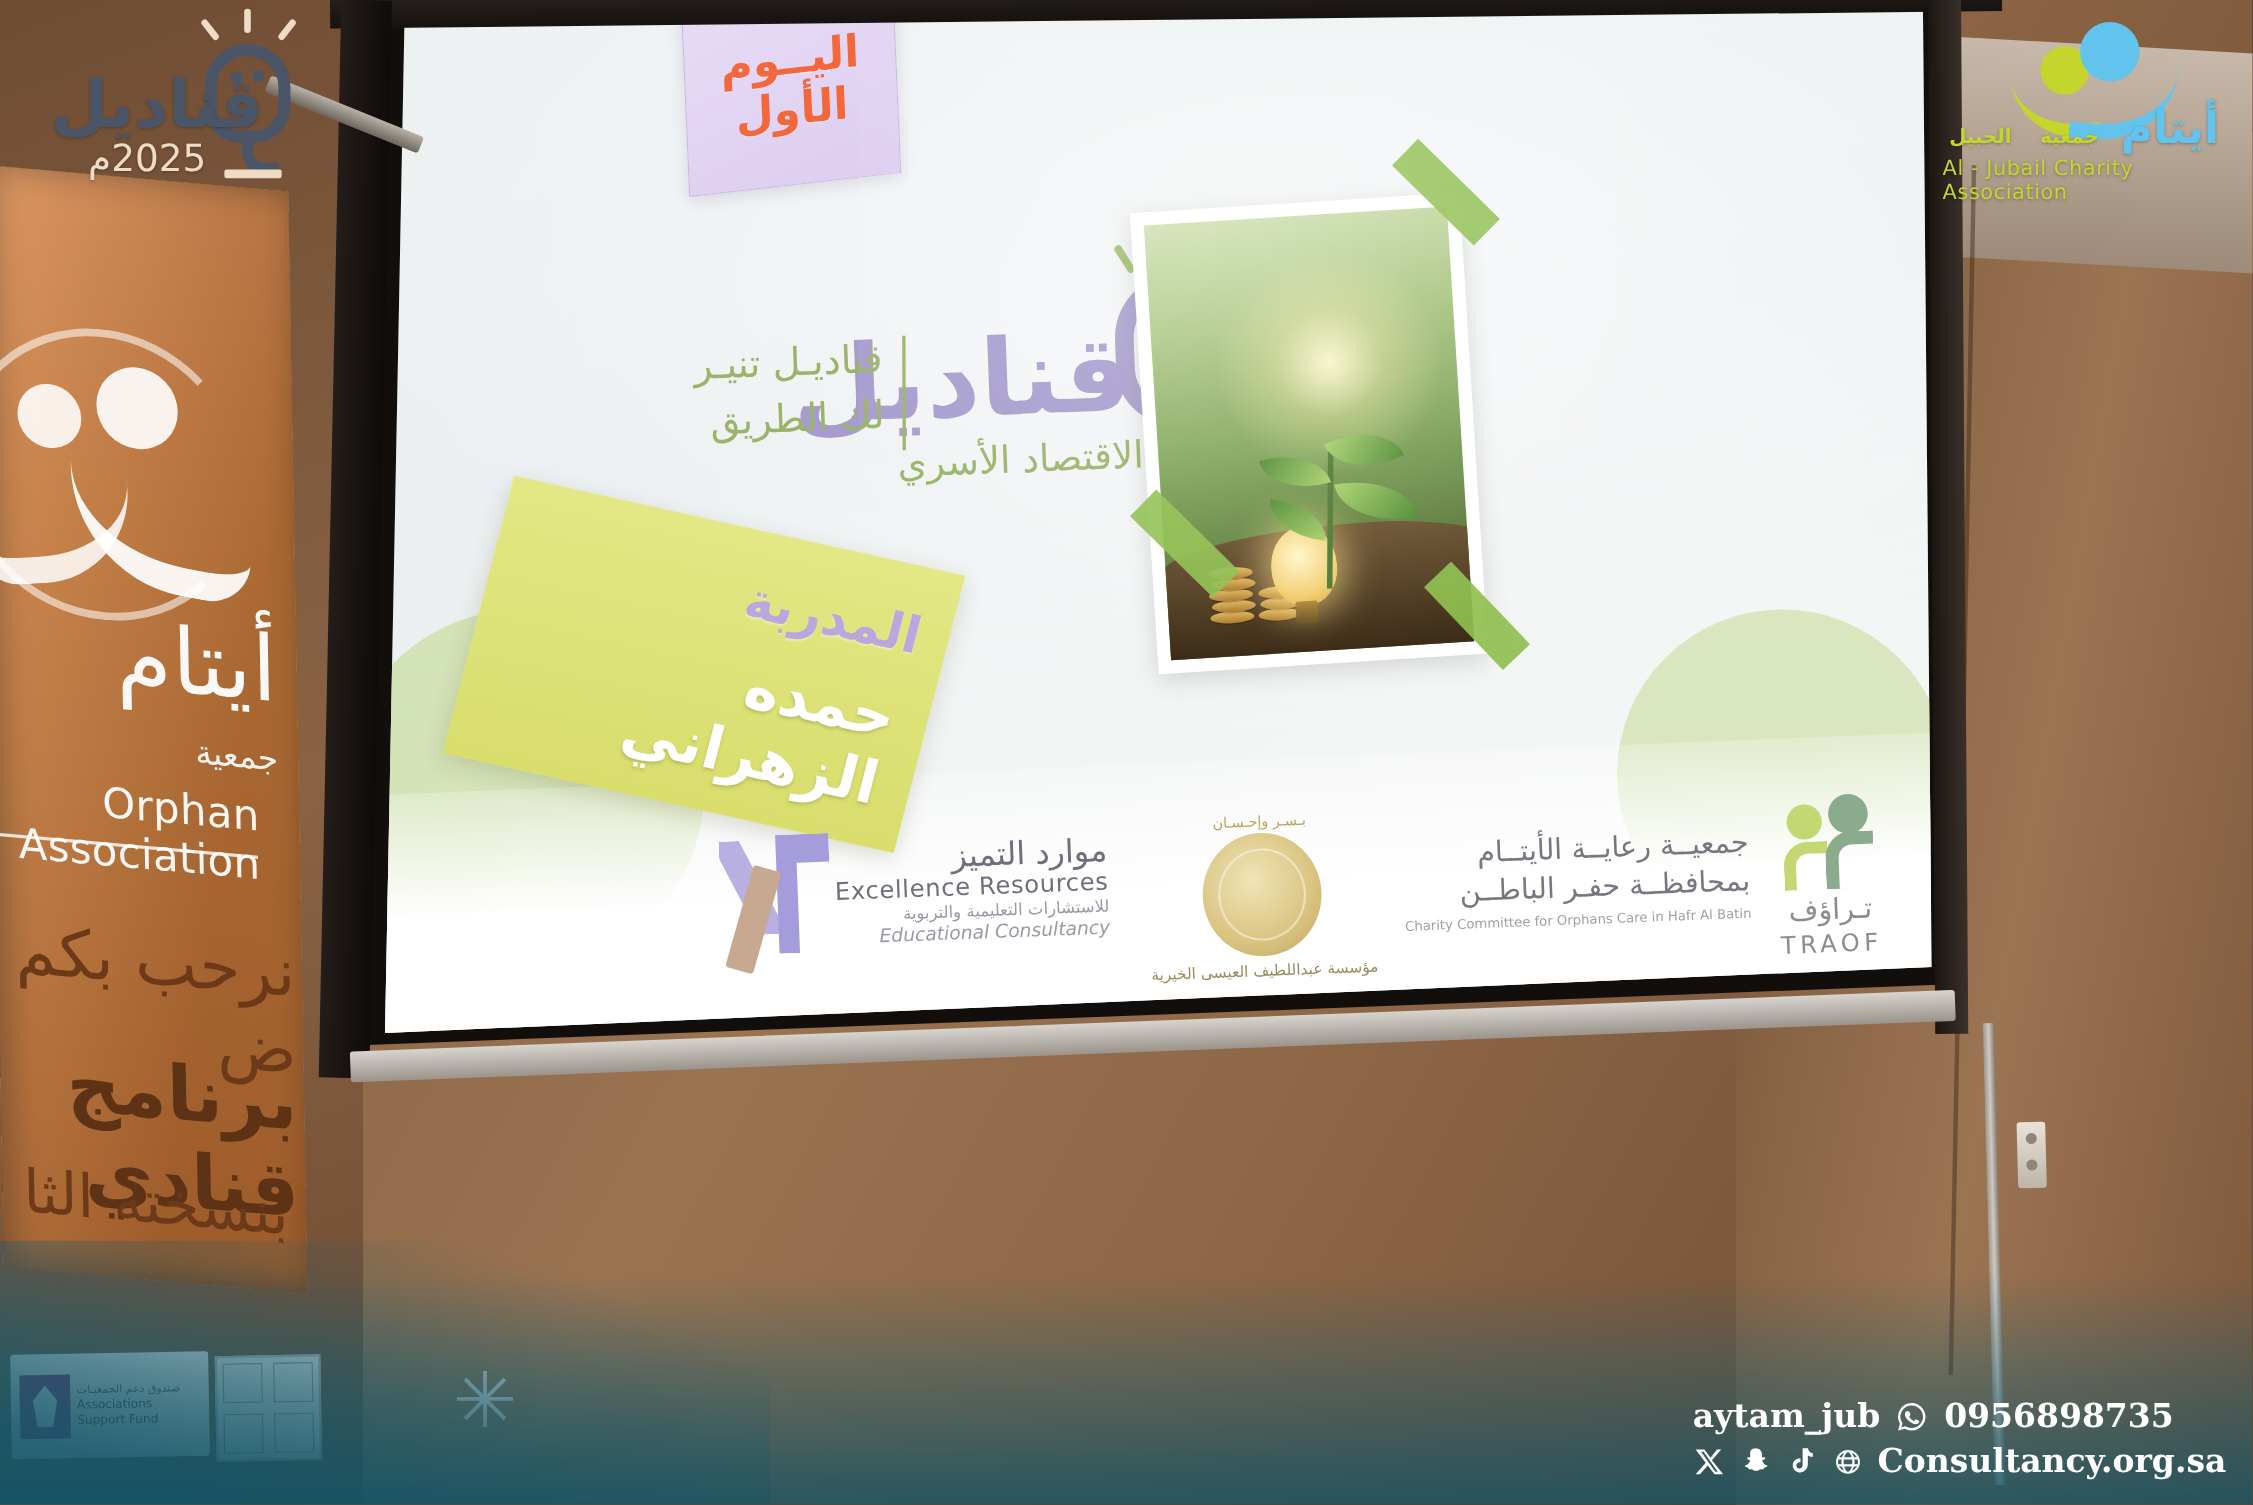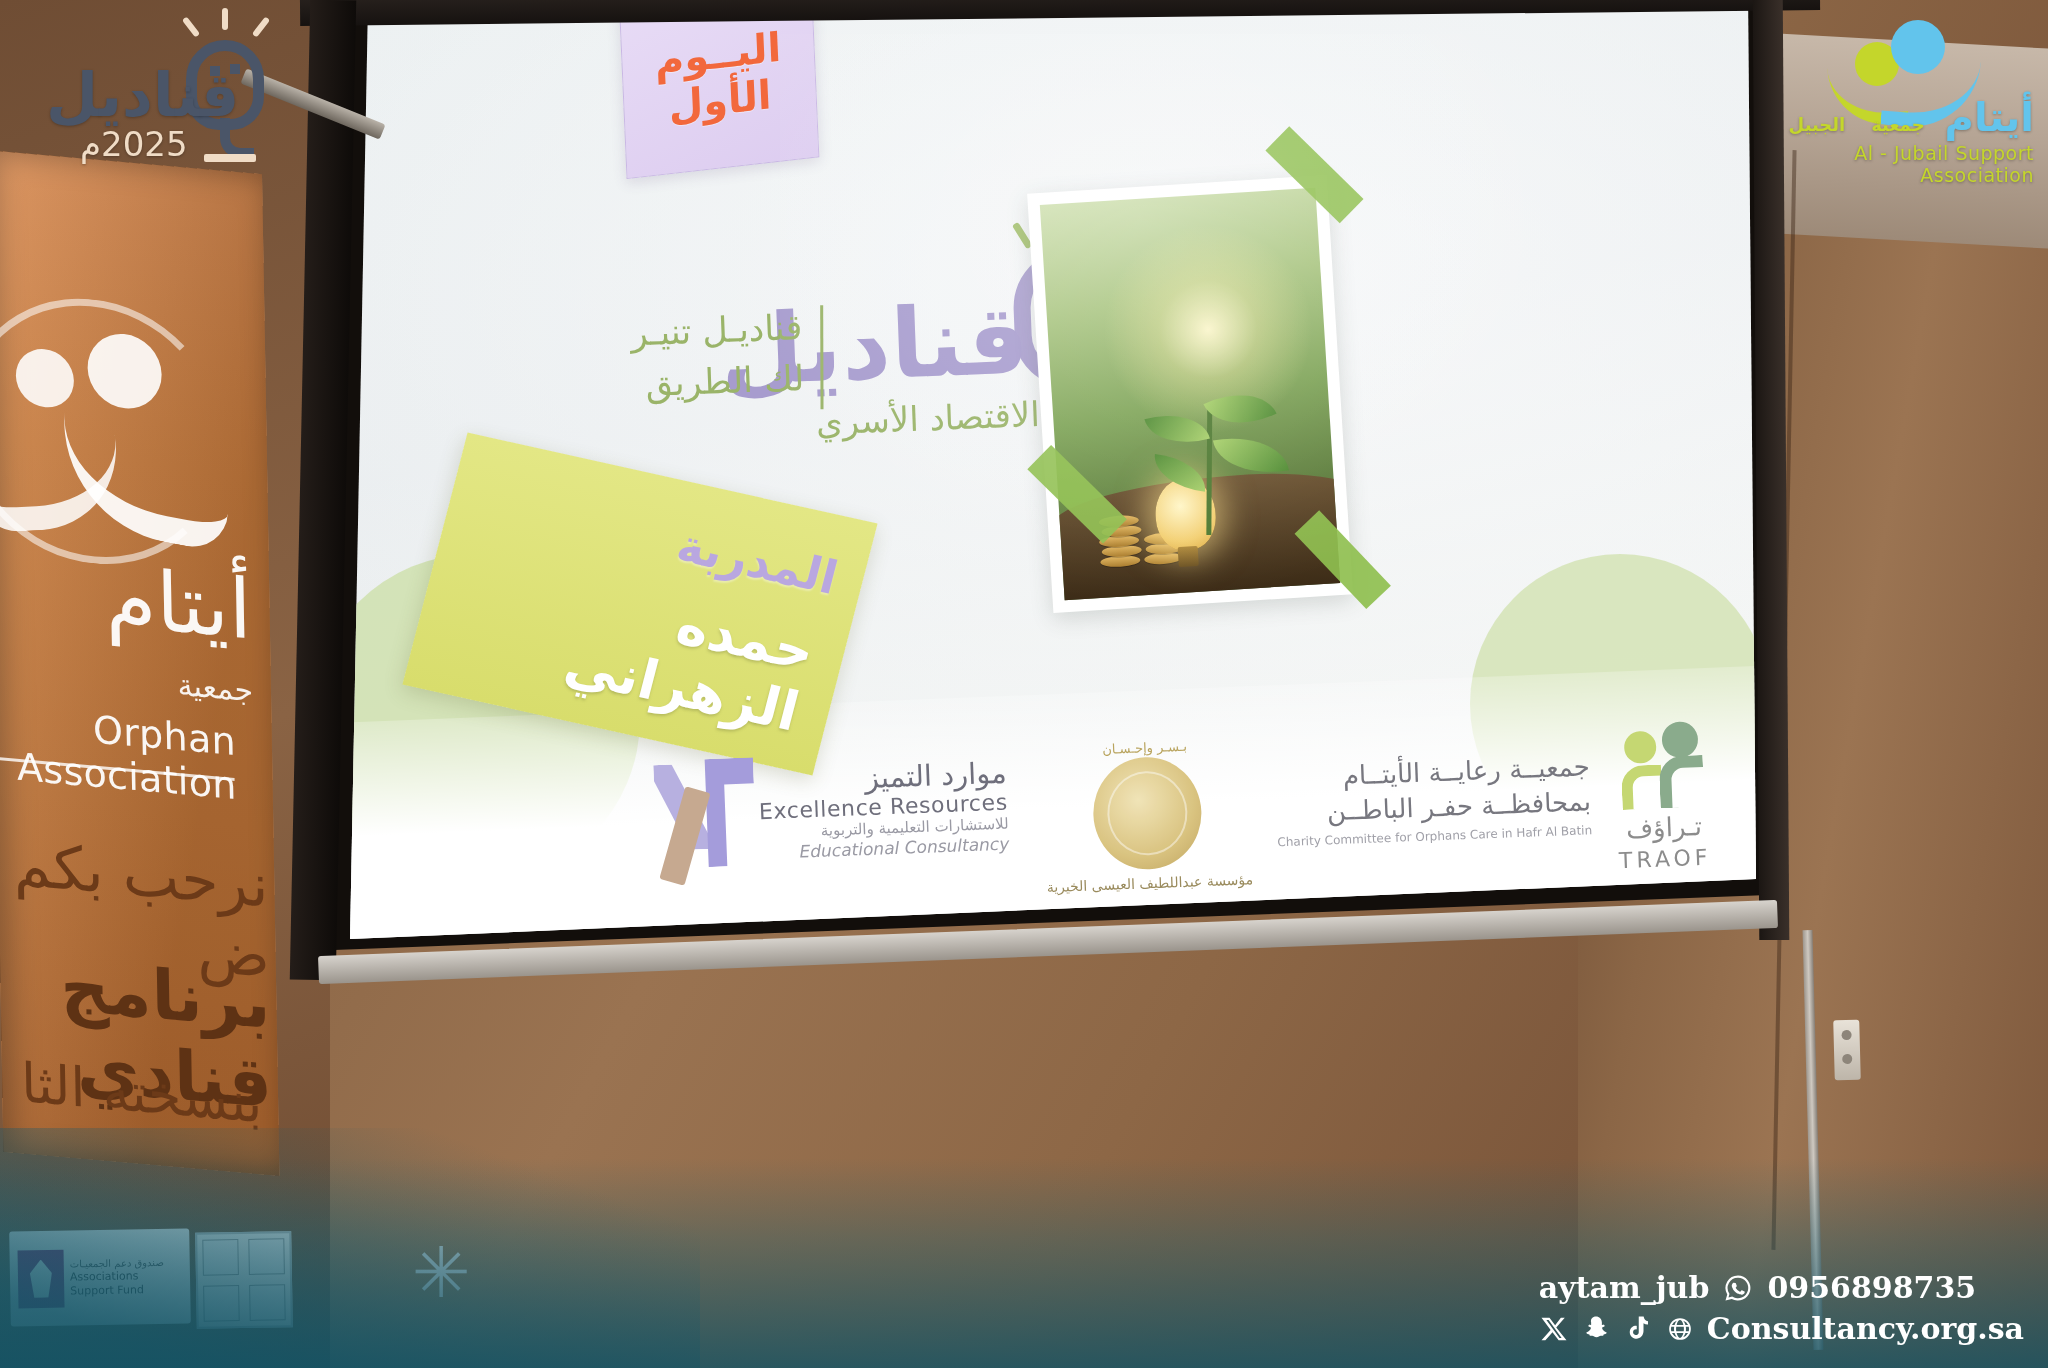--- a/index.html
+++ b/index.html
@@ -440,21 +440,21 @@
   }
   .wm-left .lamp .d1,.wm-left .lamp .d2{position:absolute;width:10px;height:10px;background:#4a5568;}
   .wm-left .lamp .d1{left:38px;top:52px;}
   .wm-left .lamp .d2{left:58px;top:50px;}
   .wm-left .lamp .ray{position:absolute;background:#f0dcc6;border-radius:3px;}
   .wm-left .lamp .ry1{left:50px;top:-6px;width:6px;height:22px;}
   .wm-left .lamp .ry2{left:16px;top:2px;width:6px;height:22px;transform:rotate(-38deg);}
   .wm-left .lamp .ry3{left:86px;top:2px;width:6px;height:22px;transform:rotate(38deg);}
   .wm-left .lamp .base{position:absolute;left:32px;top:140px;width:52px;height:8px;background:#f0dcc6;border-radius:2px;}
 
-  .wm-right{position:absolute;right:14px;top:6px;width:268px;height:180px;text-align:right;}
+  .wm-right{position:absolute;right:14px;top:6px;width:268px;height:180px;text-align:left;}
   .wmr-mark{position:relative;width:150px;height:104px;margin:0 auto;}
   .wmr-mark .c1{position:absolute;left:30px;top:36px;width:44px;height:44px;border-radius:50%;background:#c4d62b;}
   .wmr-mark .c2{position:absolute;left:66px;top:14px;width:54px;height:54px;border-radius:50%;background:#62c4ec;}
   .wmr-mark .sw1{
     position:absolute;left:4px;top:56px;width:78px;height:52px;
     border-bottom:12px solid #c4d62b;border-radius:0 0 0 60px;transform:rotate(-4deg);
   }
   .wmr-mark .sw2{
     position:absolute;left:58px;top:44px;width:96px;height:64px;
     border-bottom:14px solid #62c4ec;border-radius:0 0 70px 0;transform:rotate(4deg);
@@ -681,21 +681,21 @@
       <span class="sw1"></span>
       <span class="sw2"></span>
       <span class="c1"></span>
       <span class="c2"></span>
     </div>
     <div class="wmr-ar">
       <span>أيتام</span>
       <small>جمعية</small>
       <small>الجبيل</small>
     </div>
-    <div class="wmr-en">Al - Jubail Support Association</div>
+    <div class="wmr-en">Al - Jubail Charity Association</div>
   </div>
 
   <div class="teal-fade left"></div>
   <div class="teal-fade"></div>
 
   <div class="contact">
     <div class="contact-row">
       <span class="handle">aytam_jub</span>
       <span class="ic">
         <svg viewBox="0 0 24 24">

